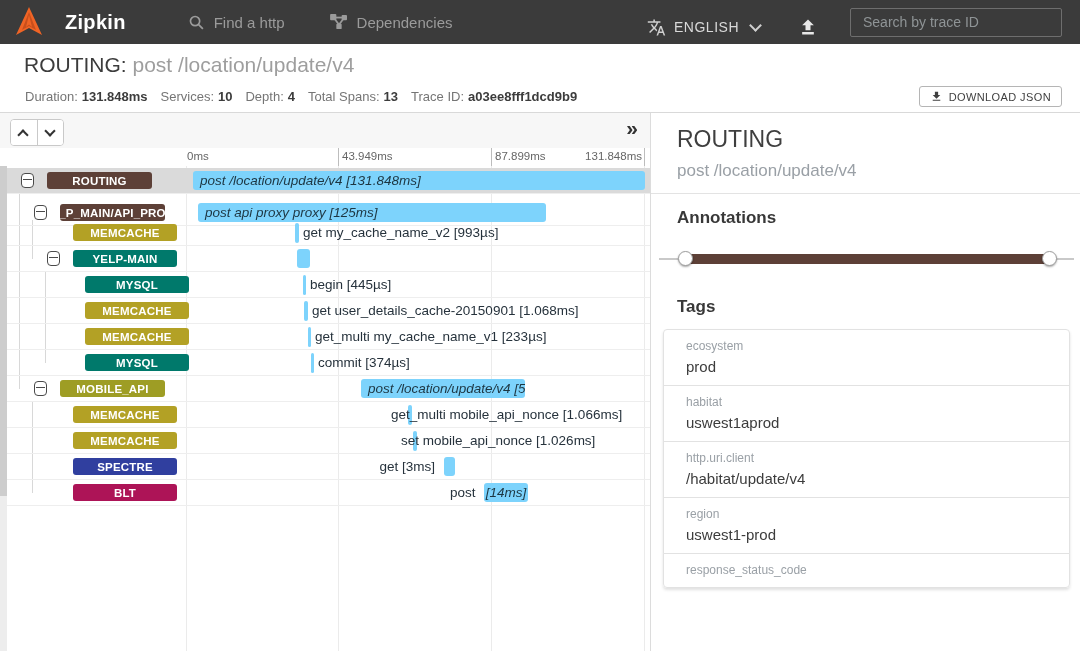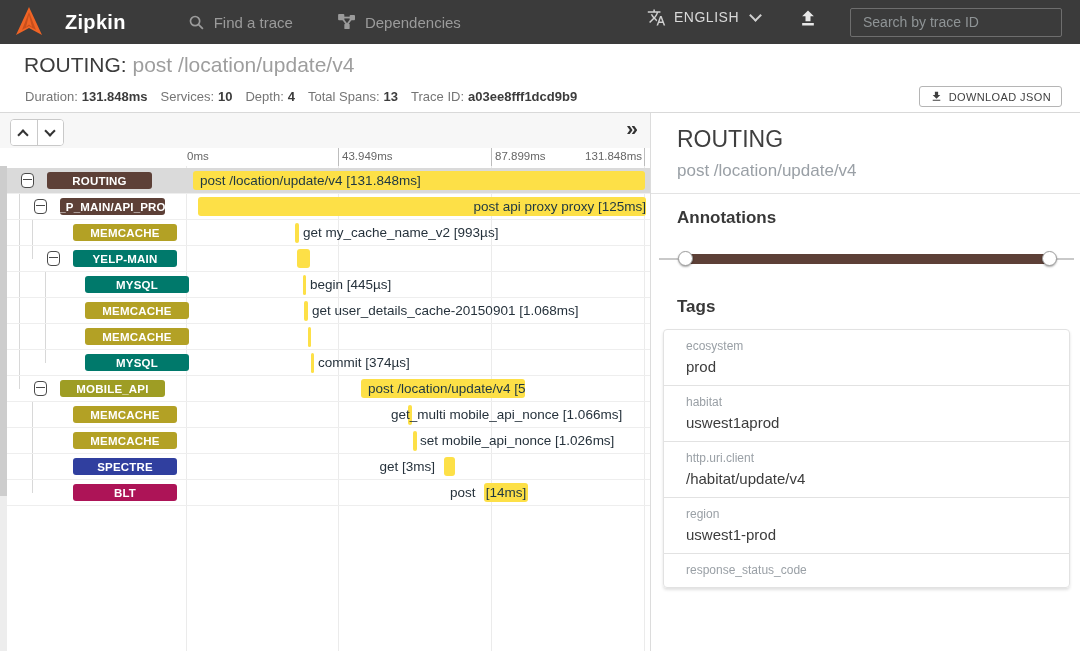--- a/index.html
+++ b/index.html
@@ -7,21 +7,21 @@
   body { font-family:"Liberation Sans", sans-serif; background:#fff; position:relative; }
 
   
   .navbar { position:absolute; left:0; top:0; width:1080px; height:44px; background:#3b3b3b;
             display:flex; align-items:center; color:#fff; }
   .logo { width:32px; height:32px; margin-left:13px; flex:0 0 auto; }
   .brand { font-size:20px; font-weight:bold; color:#fff; margin-left:20px; letter-spacing:.3px; }
   .nav-item { display:flex; align-items:center; gap:9px; color:#9b9b9b; font-size:15px; cursor:pointer; }
   .nav-item.find { margin-left:62px; }
   .nav-item.deps { margin-left:45px; }
-  .nav-right { margin-left:auto; display:flex; align-items:flex-start; }
+  .nav-right { margin-left:auto; display:flex; align-items:flex-end; }
   .lang { display:flex; align-items:center; gap:8px; color:#d9d9d9; font-size:14px; letter-spacing:.5px; cursor:pointer; }
   .chev-down { width:9px; height:9px; border-right:2px solid #cfcfcf; border-bottom:2px solid #cfcfcf;
                transform:rotate(45deg); margin-top:-4px; margin-left:4px; }
   .upload-btn { margin-left:38px; cursor:pointer; display:flex; }
   .trace-search { margin-left:32px; margin-right:18px; width:212px; height:29px; background:transparent;
                   border:1px solid #6e6e6e; border-radius:2px; color:#22c55e; font-size:14px; padding:0 12px;
                   font-family:"Liberation Sans", sans-serif; }
   .trace-search::placeholder { color:#8f9496; }
 
   
@@ -66,21 +66,21 @@
   .conn { position:absolute; width:1px; background:#d8d8d8; }
 
   .toggle { position:absolute; top:5px; width:13px; height:15px; border:1.5px solid #4a4a4a; border-radius:4px;
             background:#fff; cursor:pointer; }
   .toggle::after { content:""; position:absolute; left:1px; right:1px; top:5px; border-top:1.5px solid #4a4a4a; }
 
   .badge { position:absolute; top:4px; height:17px; border-radius:3px; color:#fff; font-size:11.5px;
            font-weight:bold; display:flex; align-items:center; justify-content:center;
            overflow:hidden; white-space:nowrap; letter-spacing:.2px; cursor:pointer; }
 
-  .bar { position:absolute; top:3px; height:19px; background:#fde047; border-radius:3px; cursor:pointer; }
+  .bar { position:absolute; top:3px; height:19px; background:#7dd3fc; border-radius:3px; cursor:pointer;font-style:italic; }
   .bar.tick { height:20px; border-radius:2px; }
   .bar-label { display:block; padding-left:7px; line-height:19px; font-size:13.5px; color:#1d3642; white-space:nowrap; overflow:hidden; }
   .bar-label.center { text-align:center; padding-left:0; }
   .stext { position:absolute; top:5px; font-size:13.5px; color:#26323c; white-space:nowrap; }
 
   
   .right-panel { position:absolute; left:650px; top:0; width:430px; height:538px; background:#fff;
                  border-left:1px solid #dcdcdc; padding:13px 24px 0 26px; }
   .rp-service { font-size:23px; color:#3f3f3f; font-weight:normal; }
   .rp-span { font-size:17px; color:#9aa0a6; margin-top:8px; }
@@ -118,21 +118,21 @@
     <polygon points="16,6 23,24 16,20 9,24" fill="#c94f1c"></polygon>
     <polygon points="16,9 19,21 16,18.5 13,21" fill="#f06425"></polygon>
   </svg>
   <div class="brand">Zipkin</div>
 
   <div class="nav-item find">
     <svg class="icon-svg" width="17" height="17" viewBox="0 0 24 24">
       <circle cx="10" cy="10" r="6.5" fill="none" stroke="#9b9b9b" stroke-width="2.4"></circle>
       <line x1="15" y1="15" x2="21" y2="21" stroke="#9b9b9b" stroke-width="2.6"></line>
     </svg>
-    <span>Find a trace</span>
+    <span>Find a http</span>
   </div>
 
   <div class="nav-item deps">
     <svg class="icon-svg" width="18" height="16" viewBox="0 0 20 18">
       <line x1="4" y1="4" x2="16" y2="4" stroke="#9b9b9b" stroke-width="2"></line>
       <line x1="4" y1="4" x2="10" y2="12" stroke="#9b9b9b" stroke-width="2"></line>
       <line x1="16" y1="4" x2="10" y2="12" stroke="#9b9b9b" stroke-width="2"></line>
       <rect x="0" y="0" width="7" height="7" rx="1" fill="#9b9b9b"></rect>
       <rect x="13" y="1" width="6" height="6" rx="1" fill="#9b9b9b"></rect>
       <rect x="7" y="11" width="6" height="6" rx="1" fill="#9b9b9b"></rect>
@@ -217,24 +217,24 @@
       <div class="conn" style="left:32px; top:52px; height:39px"></div>
       <div class="conn" style="left:45px; top:104px; height:91px"></div>
       <div class="conn" style="left:32px; top:234px; height:91px"></div>
     <div class="row selected" style="top: 0px;">
           <span class="toggle" style="left: 14px;"></span>
           <span class="badge" style="left: 40px; width: 105px; background: rgb(93, 64, 55);">ROUTING</span>
           <span class="bar" style="left: 186px; width: 452px;">
             <span class="bar-label">post /location/update/v4 [131.848ms]</span>
           </span>
         </div>
-        <div class="row" style="top: 26px; text-align: right;">
+        <div class="row" style="top: 32px;">
           <span class="toggle" style="left: 27px;"></span>
           <span class="badge" style="left: 53px; width: 105px; background: rgb(93, 64, 55);">_P_MAIN/API_PRO</span>
-          <span class="bar" style="left: 191px; width: 448px;">
+          <span class="bar" style="left: 191px; width: 348px;">
             <span class="bar-label">post api proxy proxy [125ms]</span>
           </span>
         </div>
         <div class="row" style="top: 52px;">
           <span class="badge" style="left: 66px; width: 104px; background: rgb(179, 161, 37);">MEMCACHE</span>
           <span class="bar tick" style="left: 288px; width: 4px;"></span>
           <span class="stext" style="left: 296px;">get my_cache_name_v2 [993µs]</span>
         </div>
         <div class="row" style="top: 78px;">
           <span class="toggle" style="left: 40px;"></span>
@@ -247,20 +247,21 @@
           <span class="stext" style="left: 303px;">begin [445µs]</span>
         </div>
         <div class="row" style="top: 130px;">
           <span class="badge" style="left: 78px; width: 104px; background: rgb(179, 161, 37);">MEMCACHE</span>
           <span class="bar tick" style="left: 297px; width: 4px;"></span>
           <span class="stext" style="left: 305px;">get user_details_cache-20150901 [1.068ms]</span>
         </div>
         <div class="row" style="top: 156px;">
           <span class="badge" style="left: 78px; width: 104px; background: rgb(179, 161, 37);">MEMCACHE</span>
           <span class="bar tick" style="left: 301px; width: 3px;"></span>
+          <span class="stext" style="left: 308px;">get_multi my_cache_name_v1 [233µs]</span>
         </div>
         <div class="row" style="top: 182px;">
           <span class="badge" style="left: 78px; width: 104px; background: rgb(0, 121, 107);">MYSQL</span>
           <span class="bar tick" style="left: 304px; width: 3px;"></span>
           <span class="stext" style="left: 311px;">commit [374µs]</span>
         </div>
         <div class="row" style="top: 208px;">
           <span class="toggle" style="left: 27px;"></span>
           <span class="badge" style="left: 53px; width: 105px; background: rgb(158, 157, 36);">MOBILE_API</span>
           <span class="bar" style="left: 354px; width: 164px;">
@@ -268,21 +269,21 @@
           </span>
         </div>
         <div class="row" style="top: 234px;">
           <span class="badge" style="left: 66px; width: 104px; background: rgb(179, 161, 37);">MEMCACHE</span>
           <span class="bar tick" style="left: 401px; width: 4px;"></span>
           <span class="stext" style="left: 384px;">get_multi mobile_api_nonce [1.066ms]</span>
         </div>
         <div class="row" style="top: 260px;">
           <span class="badge" style="left: 66px; width: 104px; background: rgb(179, 161, 37);">MEMCACHE</span>
           <span class="bar tick" style="left: 406px; width: 4px;"></span>
-          <span class="stext" style="left: 413px;">set mobile_api_nonce [1.026ms]</span>
+          <span class="stext" style="left: 394px;">set mobile_api_nonce [1.026ms]</span>
         </div>
         <div class="row" style="top: 286px;">
           <span class="badge" style="left: 66px; width: 104px; background: rgb(48, 63, 159);">SPECTRE</span>
           <span class="bar" style="left: 437px; width: 11px;"></span>
           <span class="stext" style="right: 215px;">get [3ms]</span>
         </div>
         <div class="row" style="top: 312px;">
           <span class="badge" style="left: 66px; width: 104px; background: rgb(173, 20, 87);">BLT</span>
           <span class="bar" style="left: 477px; width: 44px;">
             <span class="bar-label center">[14ms]</span>

